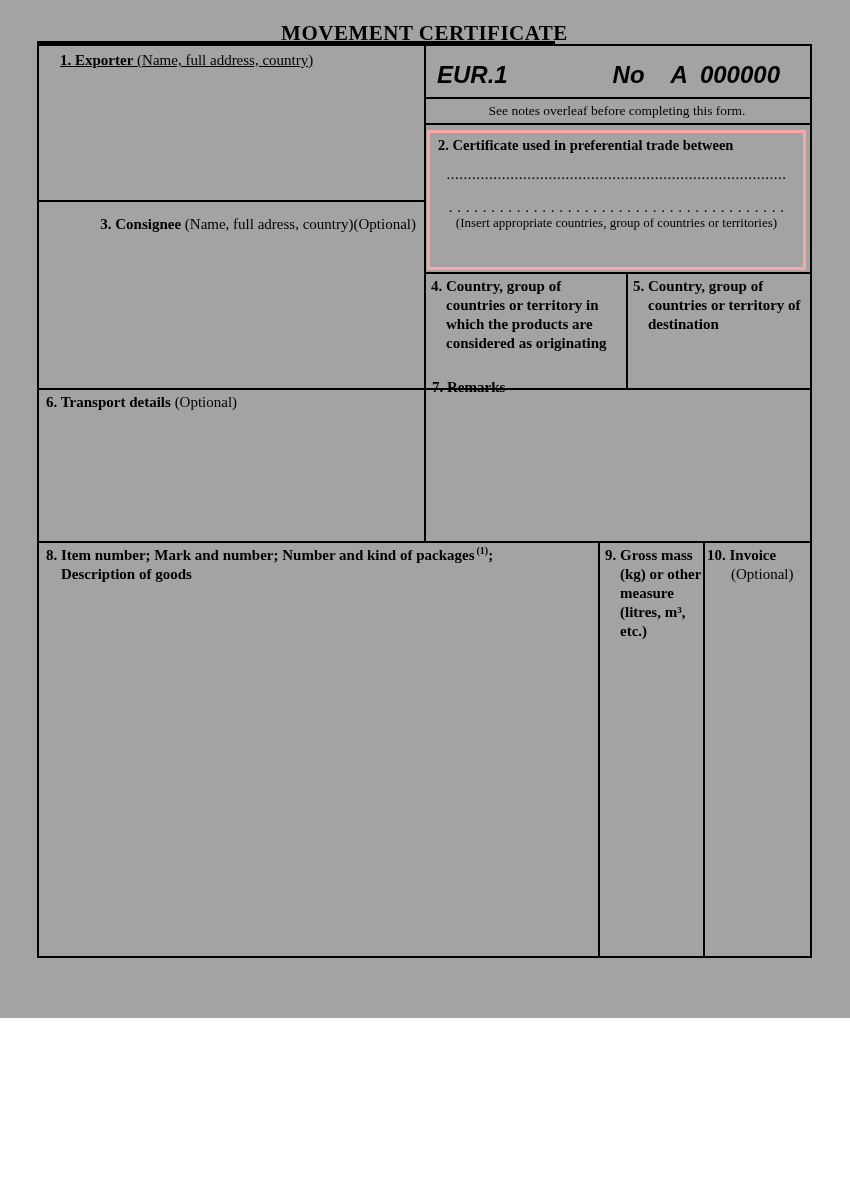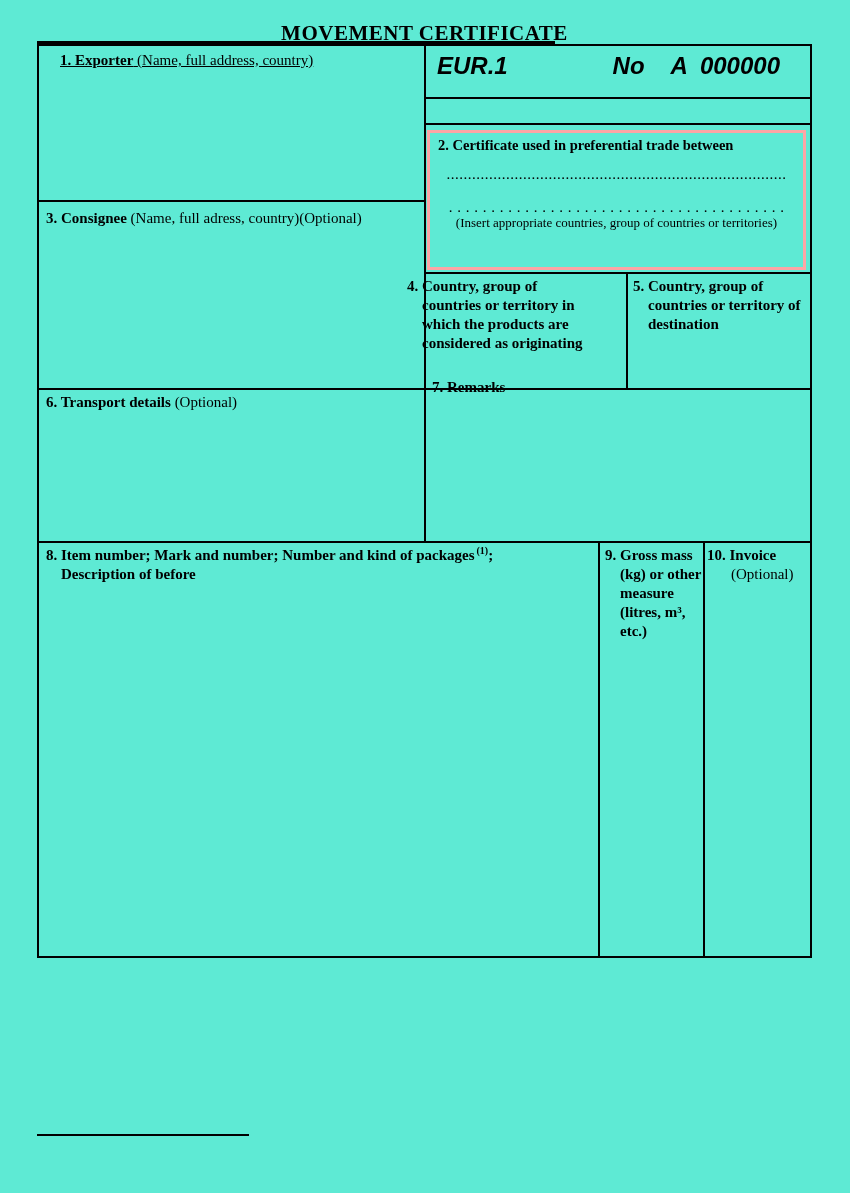--- a/index.html
+++ b/index.html
@@ -1,19 +1,19 @@
 <!DOCTYPE html>
 <html><head>
 <meta charset="utf-8">
 <style>
   * { margin:0; padding:0; box-sizing:border-box; }
   body { background:#ffffff; }
   .page {
-    position:relative; width:850px; height:1193px; margin:0 auto;
-    background:#5eead4; color:#000;
+    position:relative; width:850px; height:1018px; margin:0 auto;
+    background:#a3a3a3; color:#000;
     font-family:"Liberation Serif","DejaVu Serif",serif;
     overflow:hidden;
   }
   .title {
     position:absolute; left:37px; top:21px; width:775px;
     text-align:center; font-weight:bold; font-size:21px; letter-spacing:0.5px;
   }
   .title-underline { position:absolute; left:37px; top:41px; width:518px; height:3px; background:#000; }
   .form {
     position:absolute; left:37px; top:44px; width:775px; height:914px;
@@ -21,21 +21,21 @@
   }
   .hline, .vline { position:absolute; background:#000; }
   .cell-label { position:absolute; font-size:15px; line-height:19px; }
   .b { font-weight:bold; }
   .hang15 { padding-left:15px; text-indent:-15px; }
   .hang24 { padding-left:24px; text-indent:-24px; }
   sup.fn { font-size:10px; vertical-align:super; line-height:0; }
   
   .eur-row {
     position:absolute; left:385px; top:0; width:386px; height:51px;
-    display:flex; justify-content:space-between;
+    display:flex; align-items:center; justify-content:space-between;
     padding:6px 30px 0 13px;
     font-family:"Liberation Sans","DejaVu Sans",sans-serif;
     font-weight:bold; font-style:italic; font-size:24px;
   }
   .eur-serial { display:flex; align-items:baseline;margin-left:11px; }
   .eur-no { margin-right:26px; }
   .eur-series { margin-right:12px; }
   .notes-row {
     position:absolute; left:385px; top:53px; width:386px; height:24px;
     text-align:center; font-size:13.5px; line-height:24px;
@@ -82,54 +82,55 @@
 
     <div class="eur-row">
       <span>EUR.1</span>
       <span class="eur-serial">
         <span class="eur-no">No</span>
         <span class="eur-series">A</span>
         <span>000000</span>
       </span>
     </div>
 
+    <div class="notes-row">See notes overleaf before completing this form.</div>
 
     <div class="box2">
       <div class="box2-heading">2. Certificate used in preferential trade between</div>
       <div class="dotline">................................................................................</div>
       <div class="dotline dotline2">. . . . . . . . . . . . . . . . . . . . . . . . . . . . . . . . . . . . . . . .</div>
       <div class="box2-hint">(Insert appropriate countries, group of countries or territories)</div>
     </div>
 
-    <div class="cell-label" style="left:7px;top:163px;width:370px;">
+    <div class="cell-label" style="left:7px;top:169px;width:370px;text-align:right;">
       <span class="b">3. Consignee</span>
       <span>(Name, full adress, country)(Optional)</span>
     </div>
     <div class="field" style="left:2px;top:182px;width:380px;height:158px;"></div>
 
-    <div class="cell-label b hang15" style="left:368px;top:231px;width:188px;">4. Country, group of countries or territory in which the products are considered as originating</div>
+    <div class="cell-label b hang15" style="left:392px;top:231px;width:188px;">4. Country, group of countries or territory in which the products are considered as originating</div>
     <div class="field" style="left:388px;top:330px;width:197px;height:12px;"></div>
 
     <div class="cell-label b hang15" style="left:594px;top:231px;width:172px;">5. Country, group of countries or territory of destination</div>
     <div class="field" style="left:591px;top:295px;width:178px;height:45px;"></div>
 
     <div class="cell-label" style="left:7px;top:347px;width:370px;">
       <span class="b">6. Transport details</span>
       <span>(Optional)</span>
     </div>
     <div class="field" style="left:2px;top:370px;width:380px;height:122px;"></div>
 
     <div class="cell-label" style="left:393px;top:332px;width:370px;">
       <span class="b">7. Remarks</span>
     </div>
     <div class="field" style="left:390px;top:370px;width:378px;height:122px;"></div>
 
     <div class="cell-label b hang15" style="left:7px;top:500px;width:548px;">
       <span>8. Item number; Mark and number; Number and kind of packages</span><sup class="fn" style="margin-left:2px;">(1)</sup><span>;</span><br>
-      <span>Description of before</span>
+      <span>Description of goods</span>
     </div>
     <div class="field" style="left:2px;top:542px;width:554px;height:365px;"></div>
 
     <div class="cell-label b hang15" style="left:566px;top:500px;width:100px;">9. Gross mass (kg) or other measure (litres, m³, etc.)</div>
     <div class="field" style="left:563px;top:620px;width:99px;height:288px;"></div>
 
     <div class="cell-label b hang24" style="left:668px;top:500px;width:100px;">
       <span>10. Invoice</span><br>
       <span style="font-weight:normal;">(Optional)</span>
     </div>

